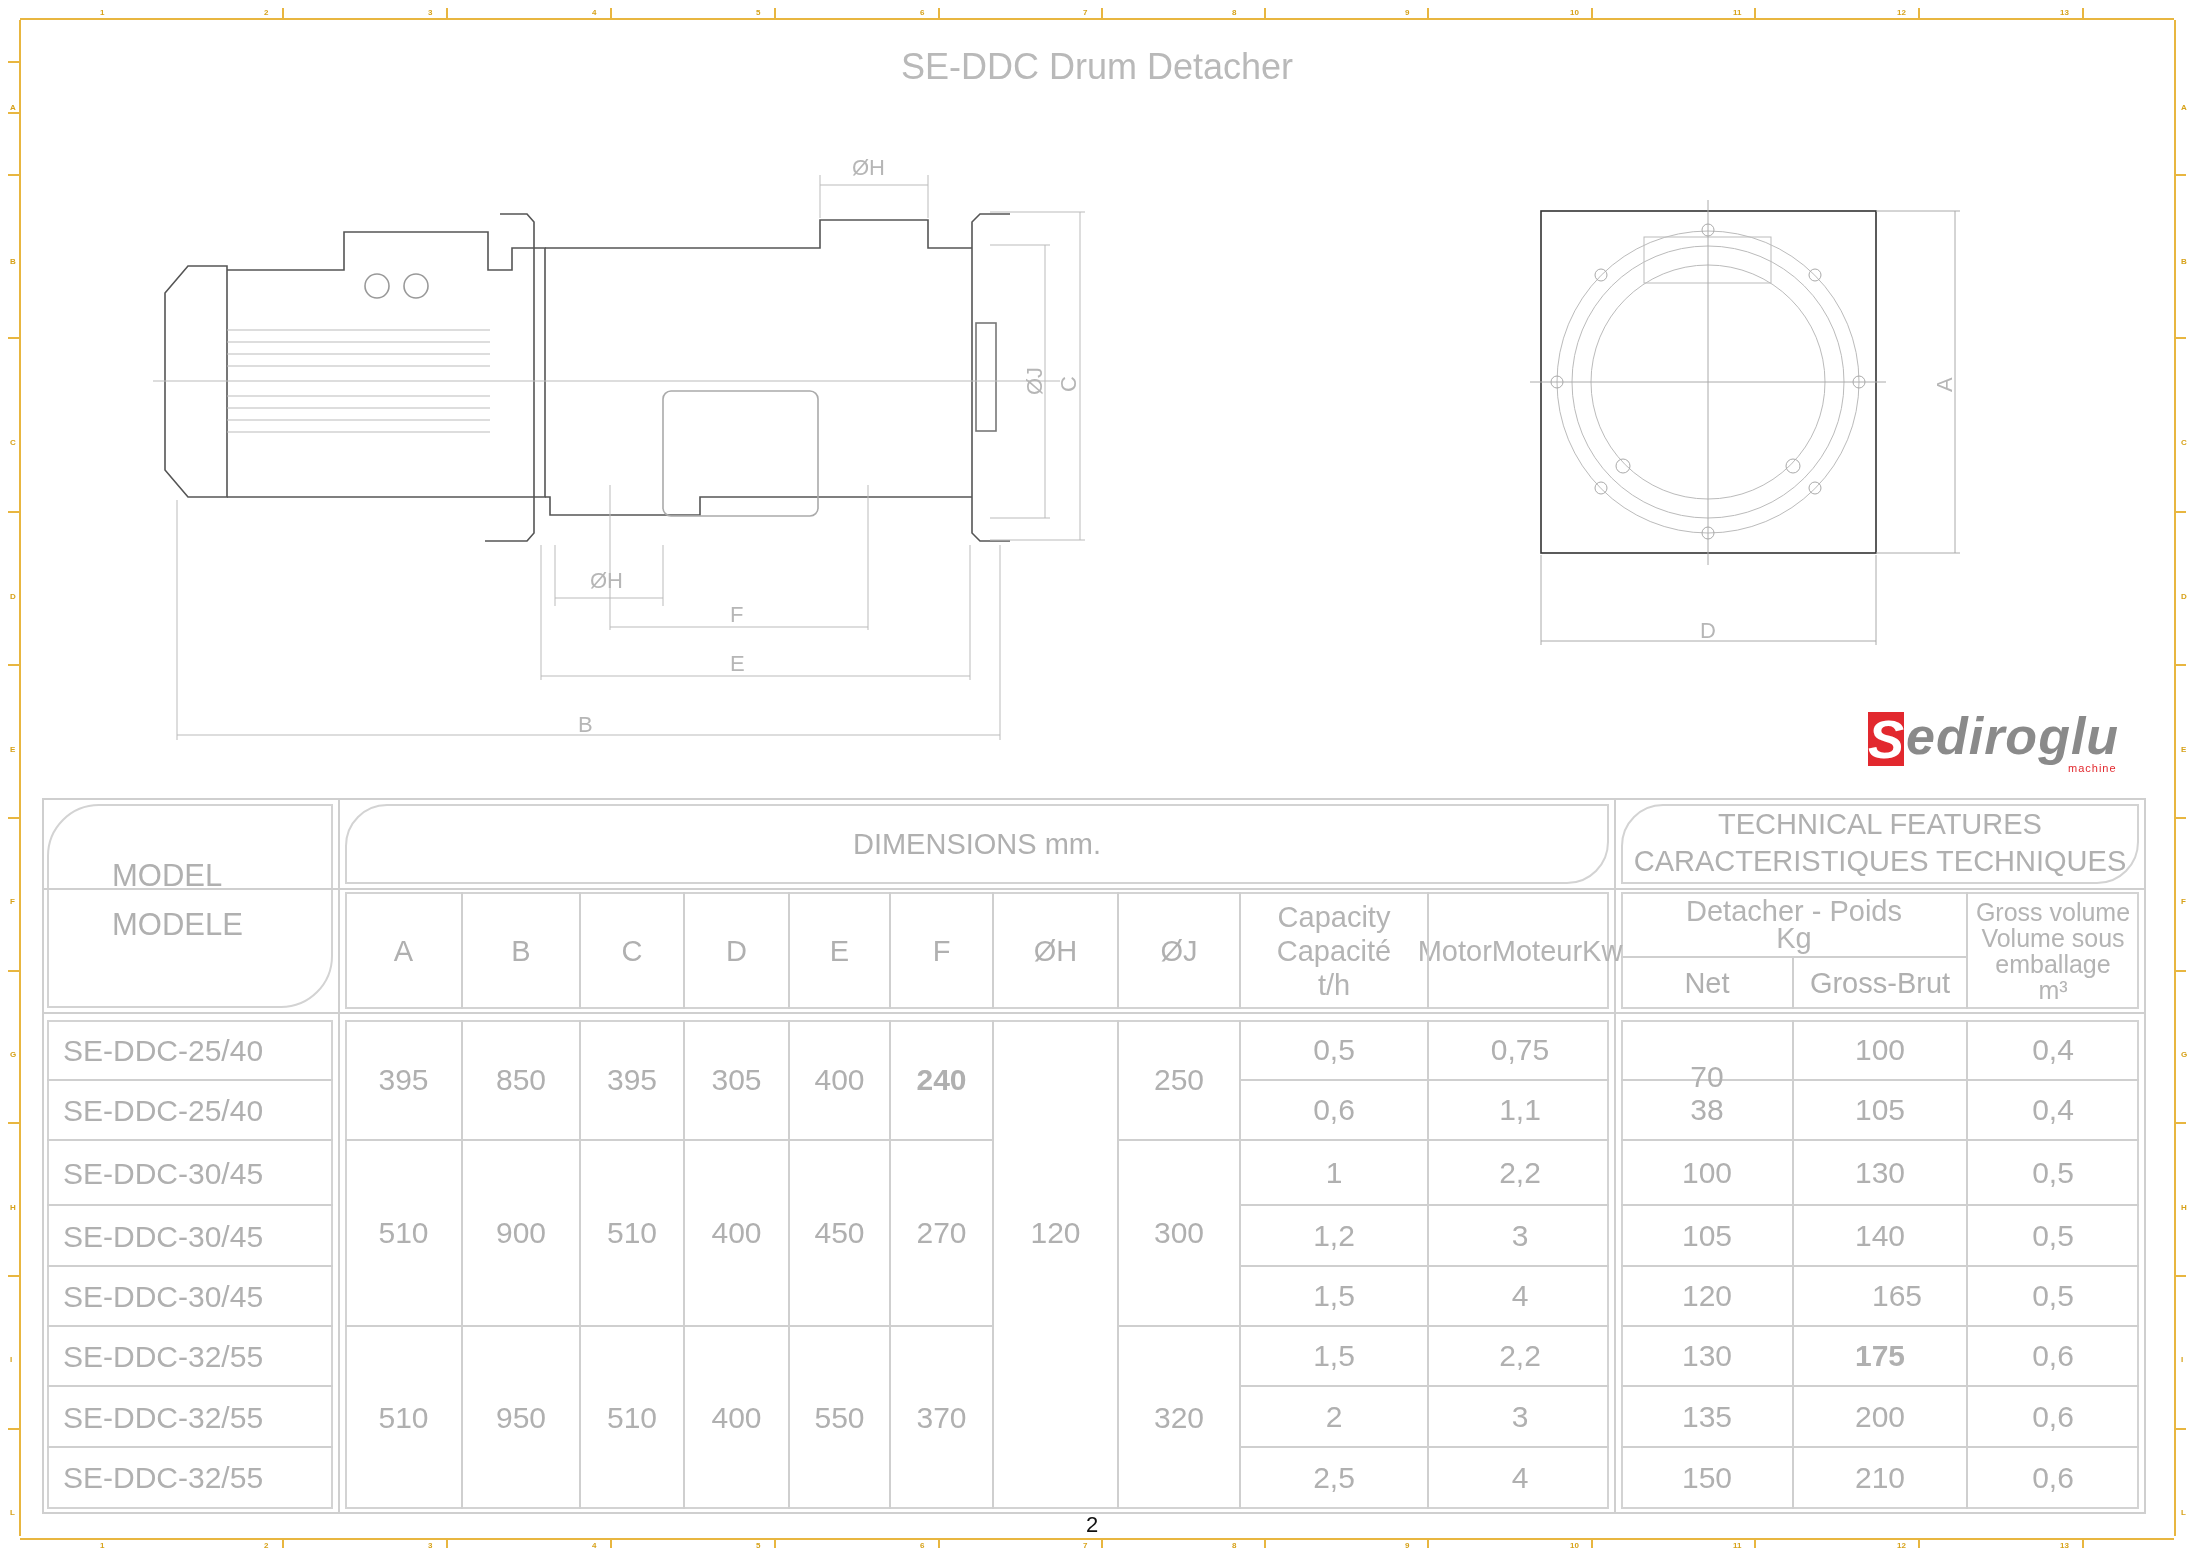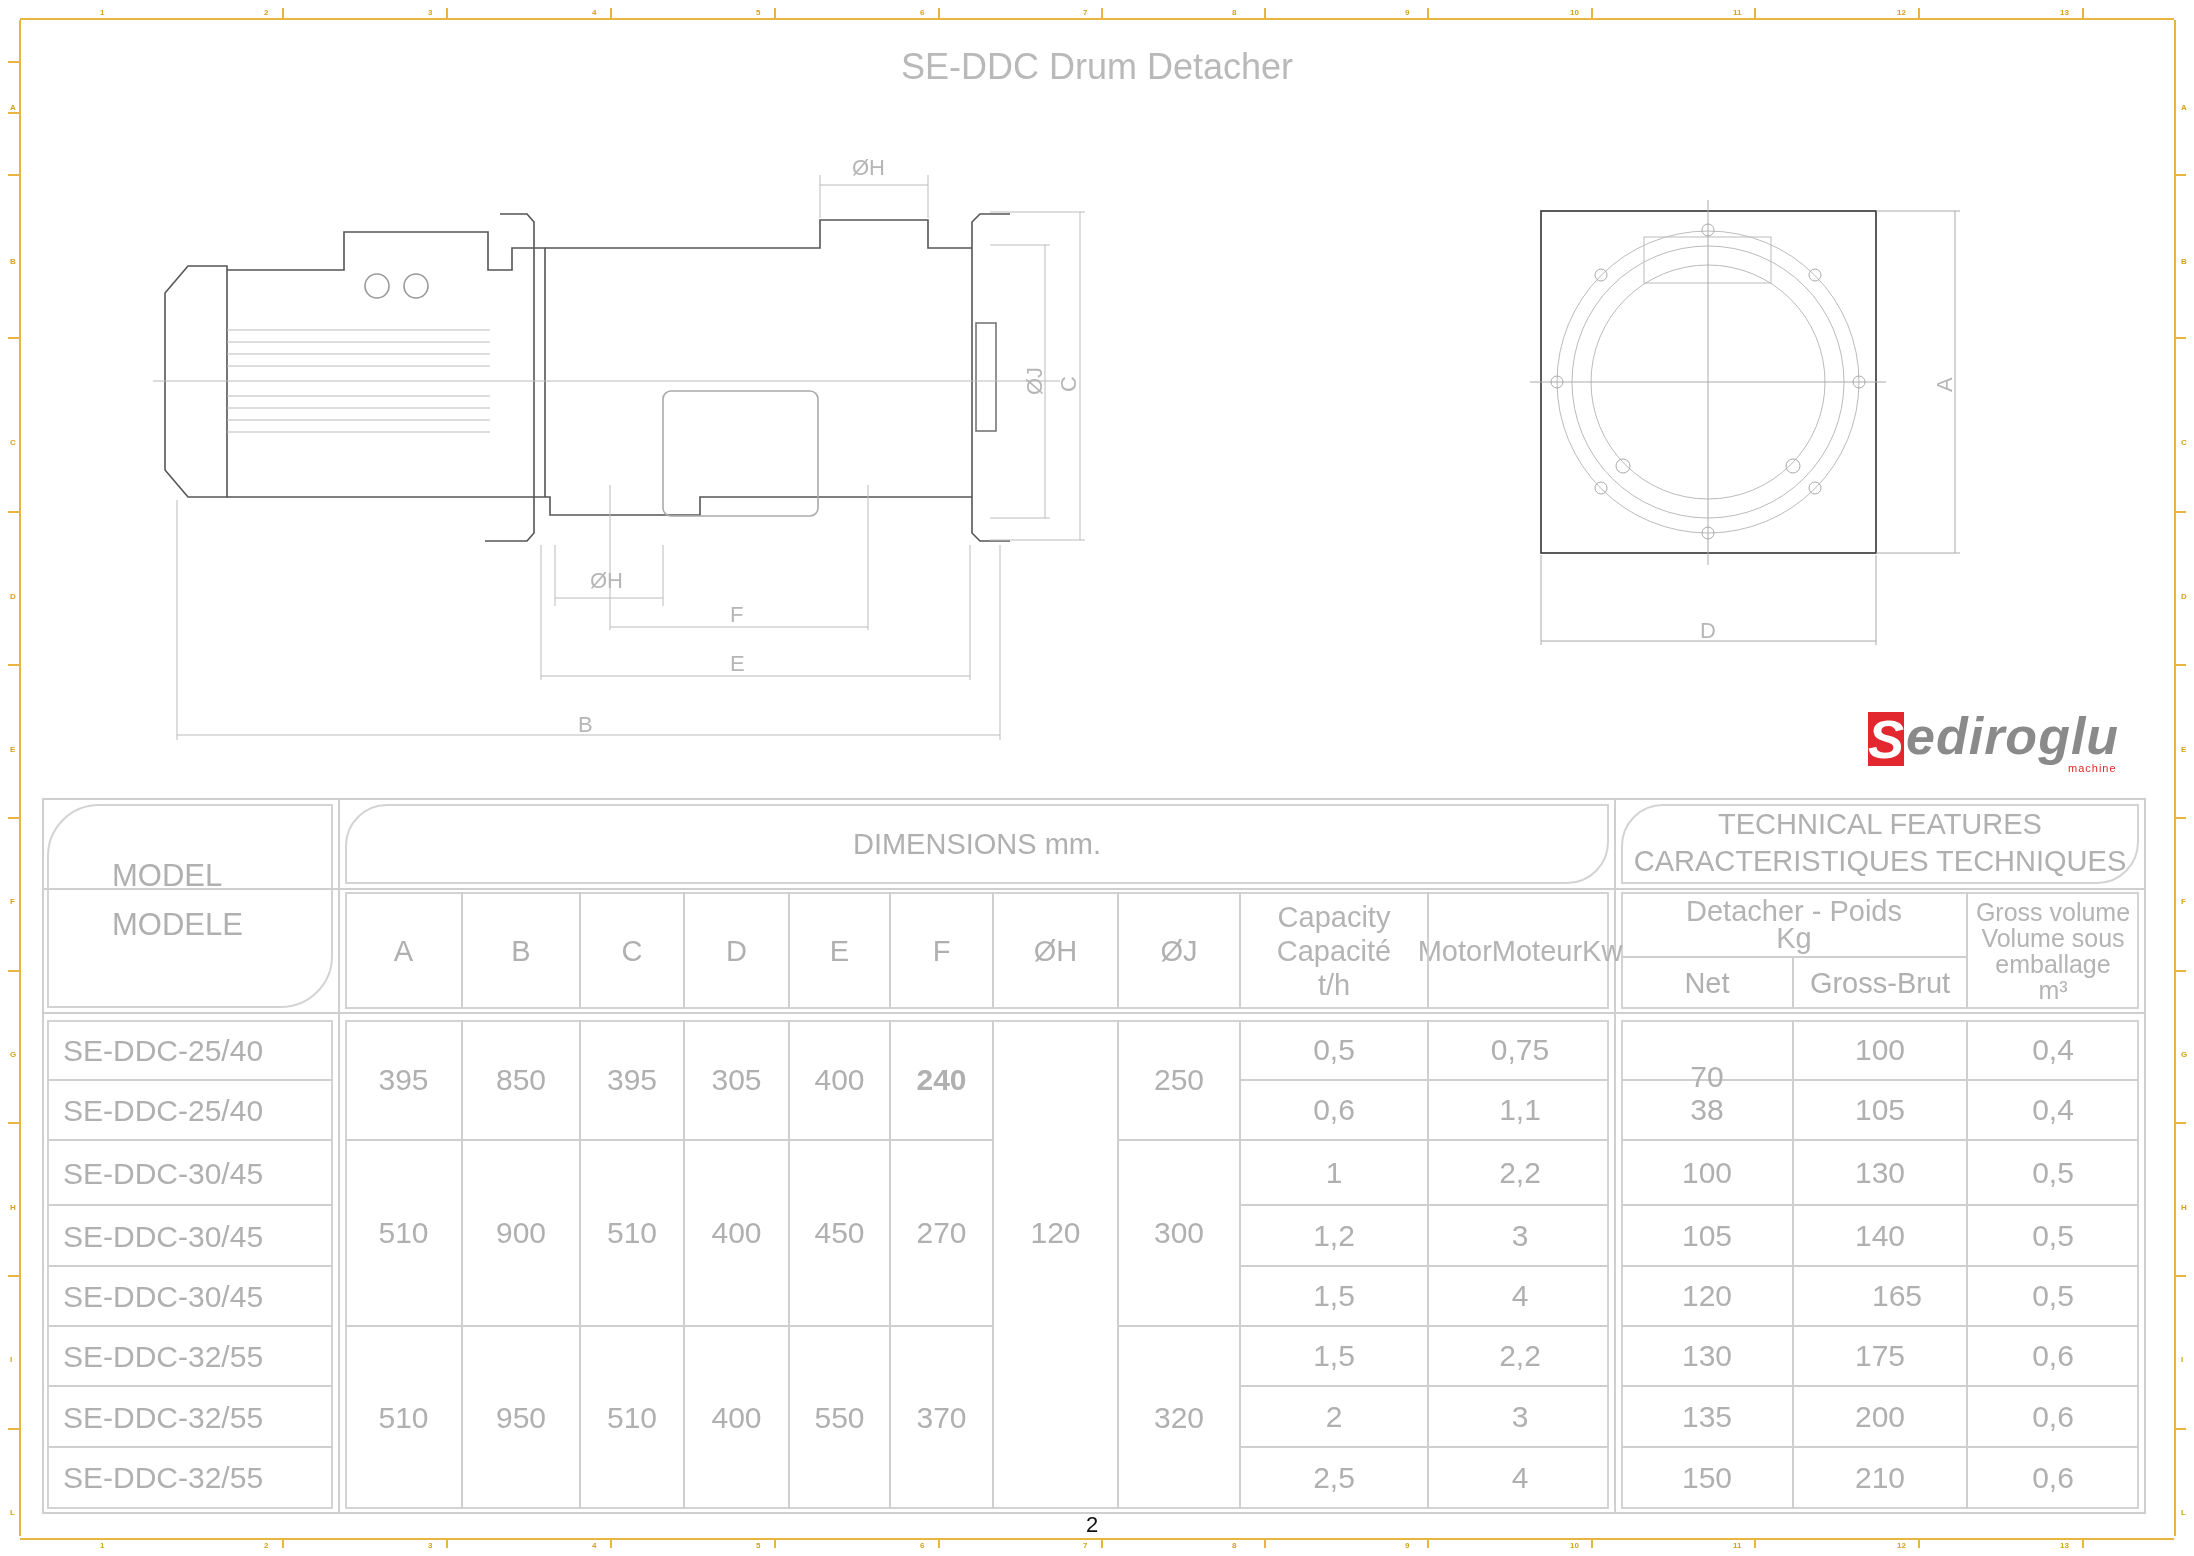--- a/index.html
+++ b/index.html
@@ -414,21 +414,21 @@
 
   <div class="cell num" style="left:1240px;top:1266px;width:188px;height:60px;">1,5</div>
   <div class="cell num" style="left:1428px;top:1266px;width:184px;height:60px;">4</div>
   <div class="cell num" style="left:1621px;top:1266px;width:172px;height:60px;">120</div>
   <div class="cell num" style="left:1793px;top:1266px;width:174px;height:60px;margin-left:17px;">165</div>
   <div class="cell num" style="left:1967px;top:1266px;width:172px;height:60px;">0,5</div>
 
   <div class="cell num" style="left:1240px;top:1326px;width:188px;height:60px;">1,5</div>
   <div class="cell num" style="left:1428px;top:1326px;width:184px;height:60px;">2,2</div>
   <div class="cell num" style="left:1621px;top:1326px;width:172px;height:60px;">130</div>
-  <div class="cell num" style="left:1793px;top:1326px;width:174px;height:60px;">175</div>
+  <div class="cell num" style="left:1793px;top:1326px;width:174px;height:60px;font-weight:bold;">175</div>
   <div class="cell num" style="left:1967px;top:1326px;width:172px;height:60px;">0,6</div>
 
   <div class="cell num" style="left:1240px;top:1386px;width:188px;height:61px;">2</div>
   <div class="cell num" style="left:1428px;top:1386px;width:184px;height:61px;">3</div>
   <div class="cell num" style="left:1621px;top:1386px;width:172px;height:61px;">135</div>
   <div class="cell num" style="left:1793px;top:1386px;width:174px;height:61px;">200</div>
   <div class="cell num" style="left:1967px;top:1386px;width:172px;height:61px;">0,6</div>
 
   <div class="cell num" style="left:1240px;top:1447px;width:188px;height:62px;">2,5</div>
   <div class="cell num" style="left:1428px;top:1447px;width:184px;height:62px;">4</div>

